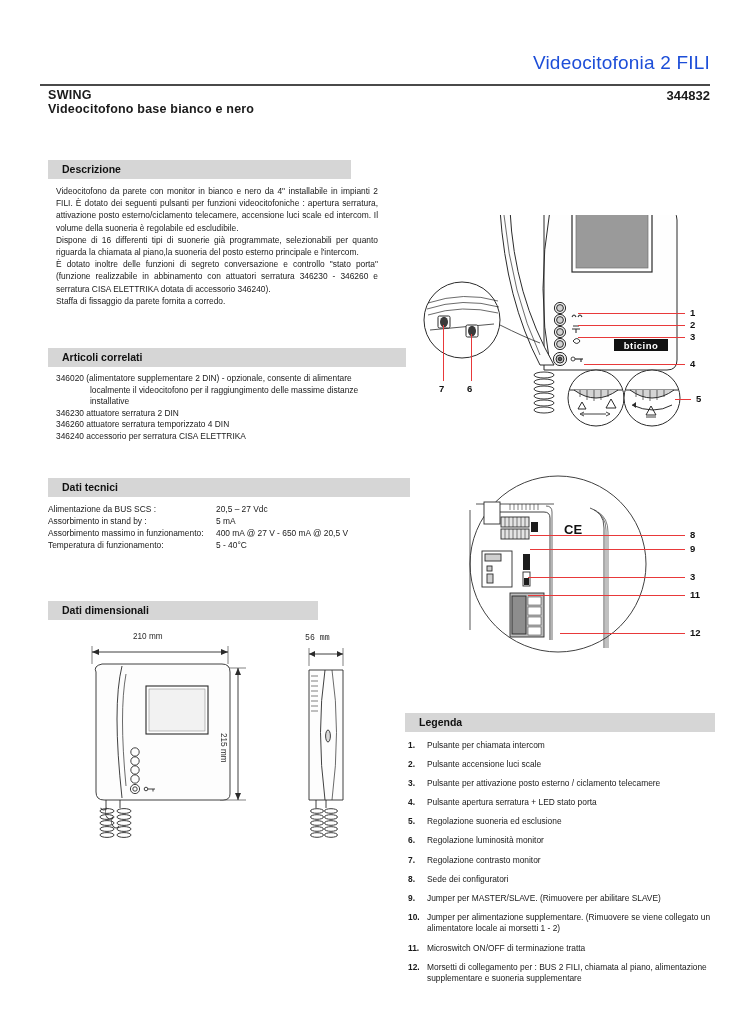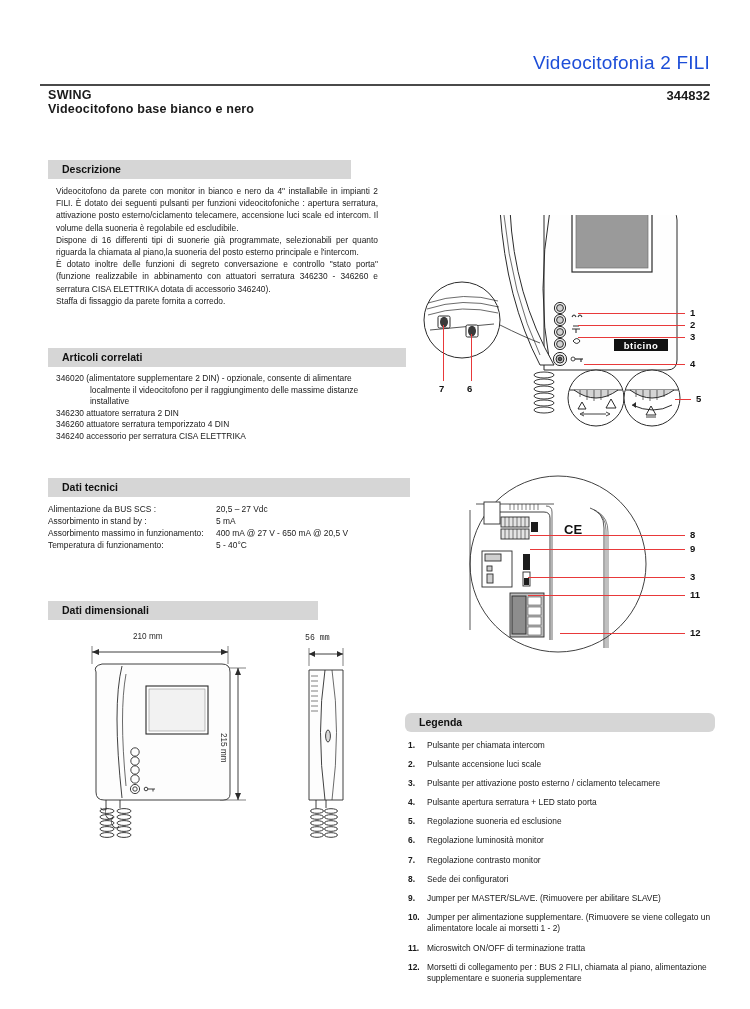--- a/index.html
+++ b/index.html
@@ -31,21 +31,21 @@
   #art-text{left:48px;top:373px;width:330px;line-height:11.6px;}
   .art-ind{padding-left:34px;}
   #tech-bar{left:48px;top:478px;width:330px;padding-left:32px;}
   #dim-bar{left:48px;top:589px;width:270px;margin-top:12px;}
 
   .tech-row{position:absolute;font-size:8.4px;line-height:12px;}
   .tech-k{position:absolute;left:0;}
   .tech-v{position:absolute;left:168px;}
 
   
-  #leg-bar{left:405px;top:713px;width:310px;border-radius:6px;}
+  #leg-bar{left:405px;top:713px;width:310px;}
   .leg{position:absolute;left:408px;top:740px;width:312px;font-size:8.4px;line-height:11.6px;}
   .leg-item{position:relative;margin-bottom:7.5px;padding-left:19px;}
   .leg-num{position:absolute;left:0;top:0;font-weight:bold;}
   .leg-item.wide .leg-num{left:0;}
   .leg-item.wide{padding-left:19px;}
 
   
   .cnum{position:absolute;font-size:9.5px;font-weight:bold;color:#111;}
   .cline{position:absolute;height:1.1px;background:#e8393a;}
 

